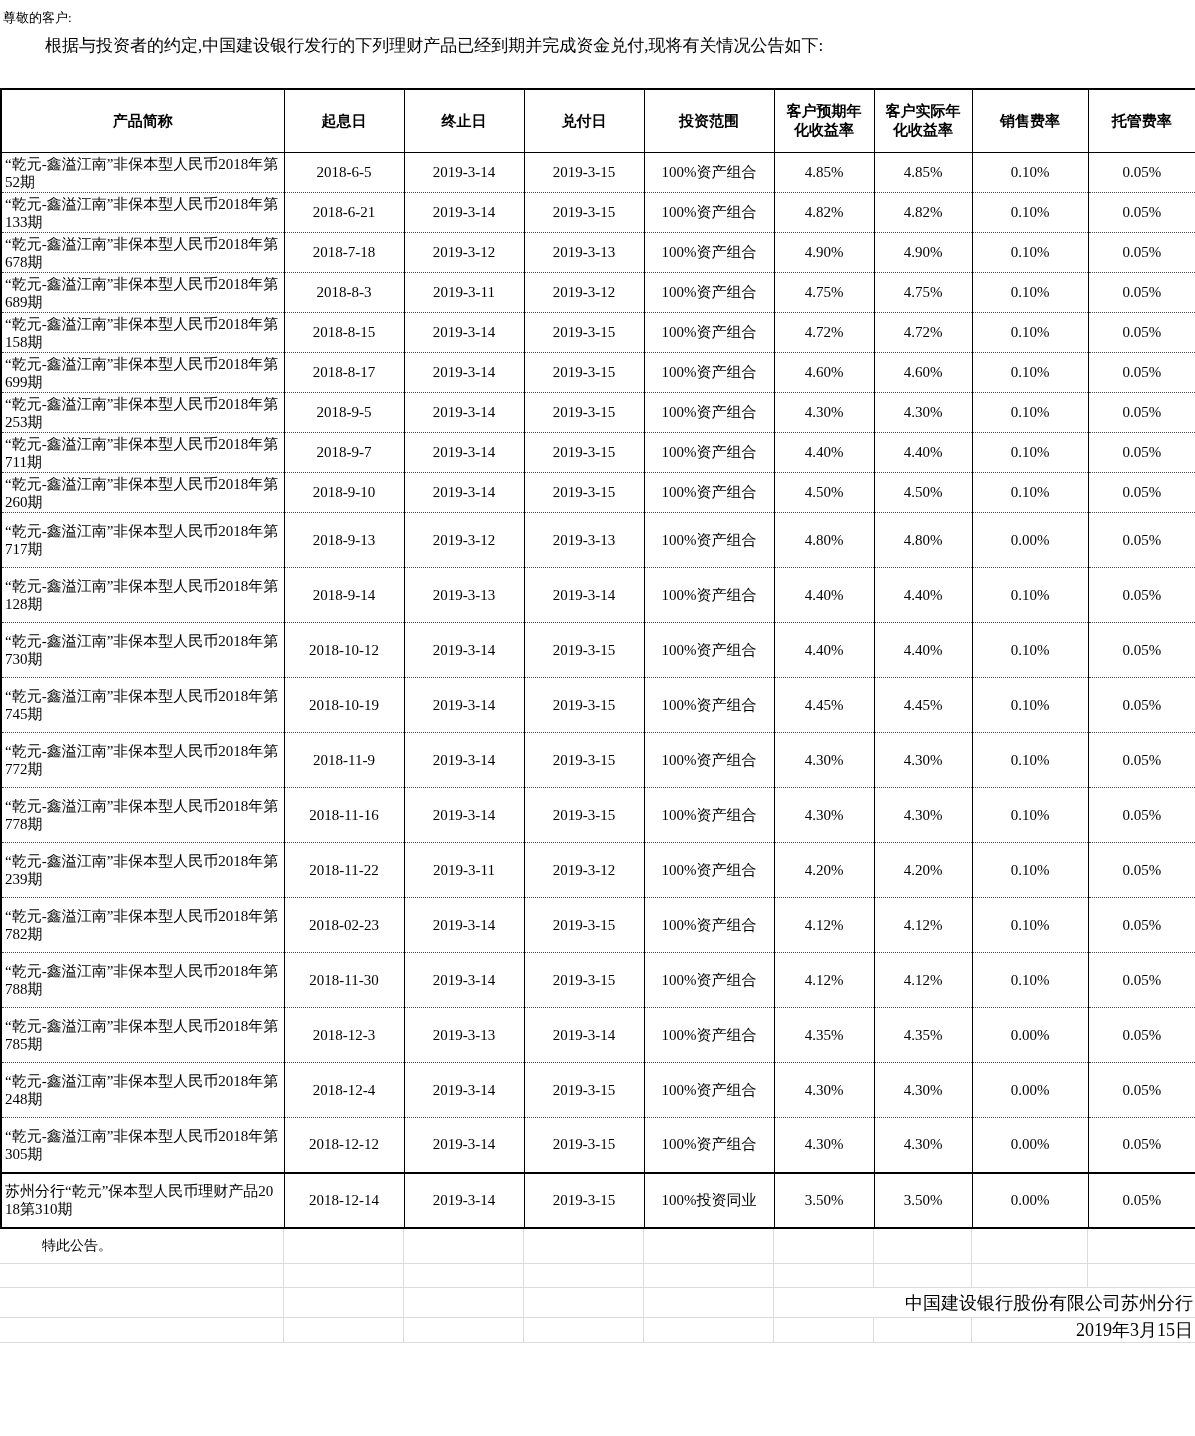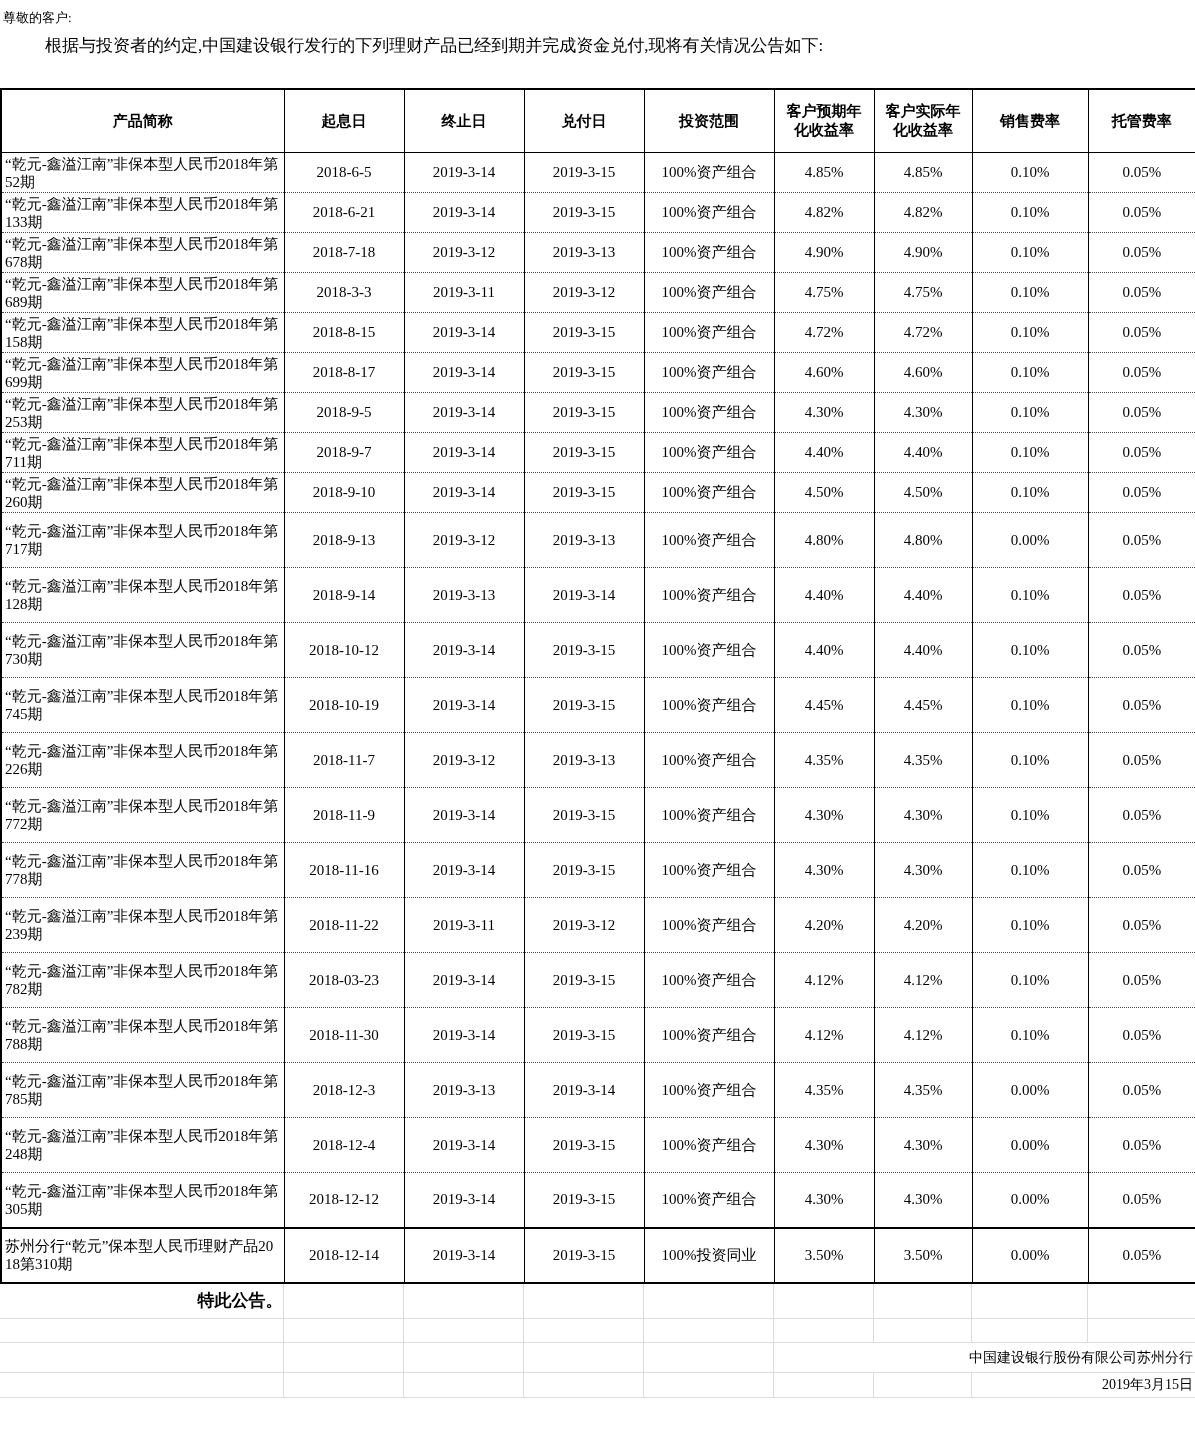--- a/index.html
+++ b/index.html
@@ -36,22 +36,22 @@
     width:1195px; table-layout:fixed; border-collapse:collapse;
   }
   table.grid td { border:1px solid #dcdcdc; font-size:15px; vertical-align:middle; }
   table.grid td:first-child { border-left:0; }
   table.grid td:last-child  { border-right:0; }
   table.grid tr:first-child td { border-top:0; }
   table.grid tr.fr1 { height:35px; }
   table.grid tr.fr2 { height:24px; }
   table.grid tr.fr3 { height:30px; }
   table.grid tr.fr4 { height:25px; }
-  table.grid td.closing  { font-size:17px; text-align:right; padding-left:42px;font-weight:bold; }
-  table.grid td.sig      { font-size:14px; text-align:right; padding-right:2px; background:#ffffff; }
+  table.grid td.closing  { font-size:14px; text-align:left; padding-left:42px; }
+  table.grid td.sig      { font-size:18px; text-align:right; padding-right:2px; background:#ffffff; }
 </style>
 </head>
 <body>
 
 <div class="page">
 
   <div class="greeting">尊敬的客户:</div>
   <div class="intro">根据与投资者的约定,中国建设银行发行的下列理财产品已经到期并完成资金兑付,现将有关情况公告如下:</div>
 
   <table class="main">
@@ -108,21 +108,21 @@
           <td>2019-3-12</td>
           <td>2019-3-13</td>
           <td>100%资产组合</td>
           <td>4.90%</td>
           <td>4.90%</td>
           <td>0.10%</td>
           <td>0.05%</td>
         </tr>
         <tr class="short">
           <td class="prod">“乾元-鑫溢江南”非保本型人民币2018年第689期</td>
-          <td>2018-3-3</td>
+          <td>2018-8-3</td>
           <td>2019-3-11</td>
           <td>2019-3-12</td>
           <td>100%资产组合</td>
           <td>4.75%</td>
           <td>4.75%</td>
           <td>0.10%</td>
           <td>0.05%</td>
         </tr>
         <tr class="short">
           <td class="prod">“乾元-鑫溢江南”非保本型人民币2018年第158期</td>
@@ -217,31 +217,20 @@
           <td>2018-10-19</td>
           <td>2019-3-14</td>
           <td>2019-3-15</td>
           <td>100%资产组合</td>
           <td>4.45%</td>
           <td>4.45%</td>
           <td>0.10%</td>
           <td>0.05%</td>
         </tr>
         <tr class="tall">
-          <td class="prod">“乾元-鑫溢江南”非保本型人民币2018年第226期</td>
-          <td>2018-11-7</td>
-          <td>2019-3-12</td>
-          <td>2019-3-13</td>
-          <td>100%资产组合</td>
-          <td>4.35%</td>
-          <td>4.35%</td>
-          <td>0.10%</td>
-          <td>0.05%</td>
-        </tr>
-        <tr class="tall">
           <td class="prod">“乾元-鑫溢江南”非保本型人民币2018年第772期</td>
           <td>2018-11-9</td>
           <td>2019-3-14</td>
           <td>2019-3-15</td>
           <td>100%资产组合</td>
           <td>4.30%</td>
           <td>4.30%</td>
           <td>0.10%</td>
           <td>0.05%</td>
         </tr>
@@ -262,21 +251,21 @@
           <td>2019-3-11</td>
           <td>2019-3-12</td>
           <td>100%资产组合</td>
           <td>4.20%</td>
           <td>4.20%</td>
           <td>0.10%</td>
           <td>0.05%</td>
         </tr>
         <tr class="tall">
           <td class="prod">“乾元-鑫溢江南”非保本型人民币2018年第782期</td>
-          <td>2018-03-23</td>
+          <td>2018-02-23</td>
           <td>2019-3-14</td>
           <td>2019-3-15</td>
           <td>100%资产组合</td>
           <td>4.12%</td>
           <td>4.12%</td>
           <td>0.10%</td>
           <td>0.05%</td>
         </tr>
         <tr class="tall">
           <td class="prod">“乾元-鑫溢江南”非保本型人民币2018年第788期</td>

